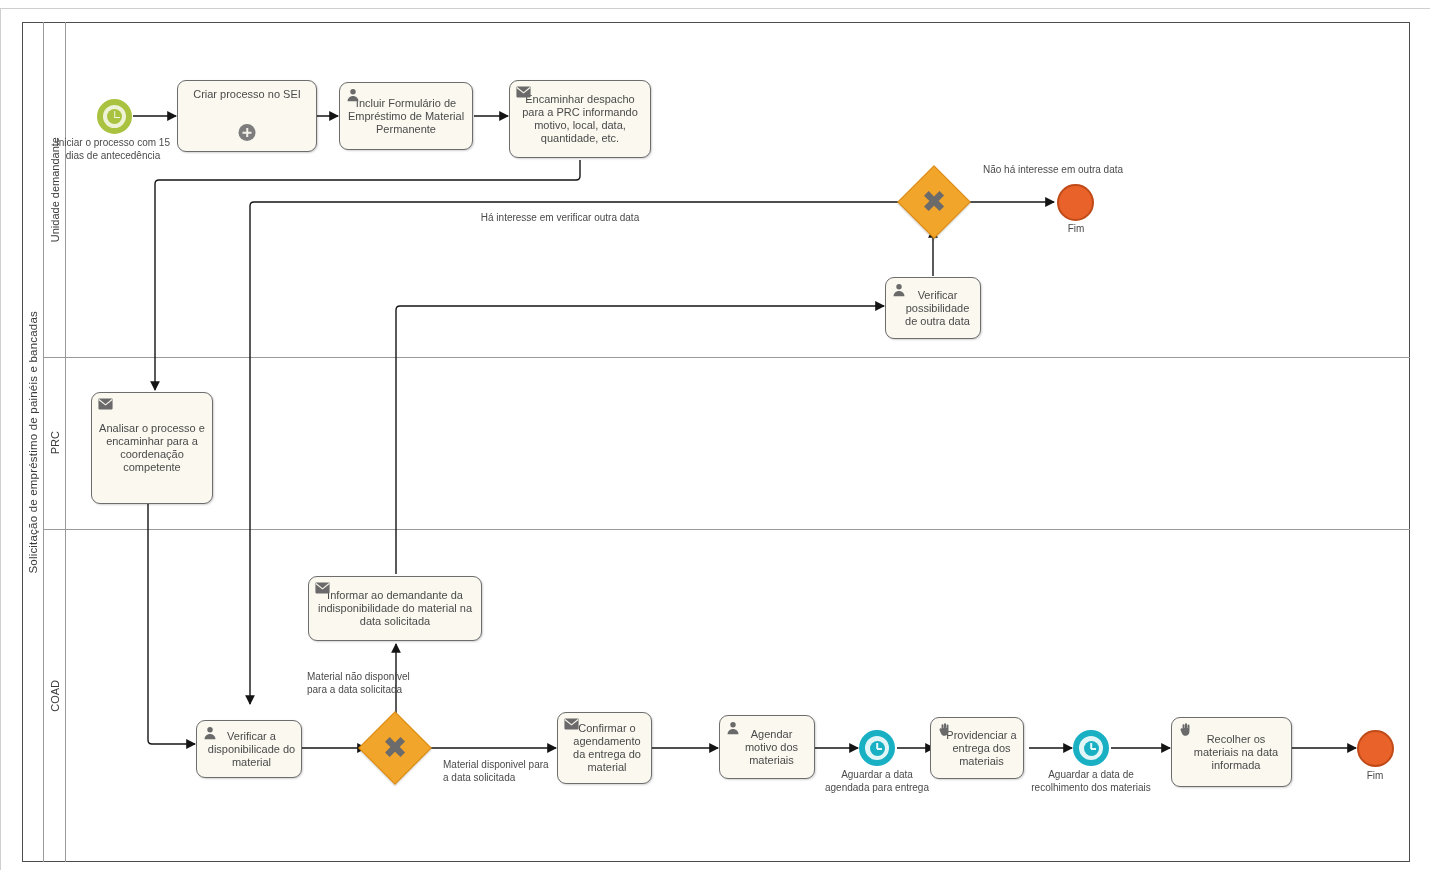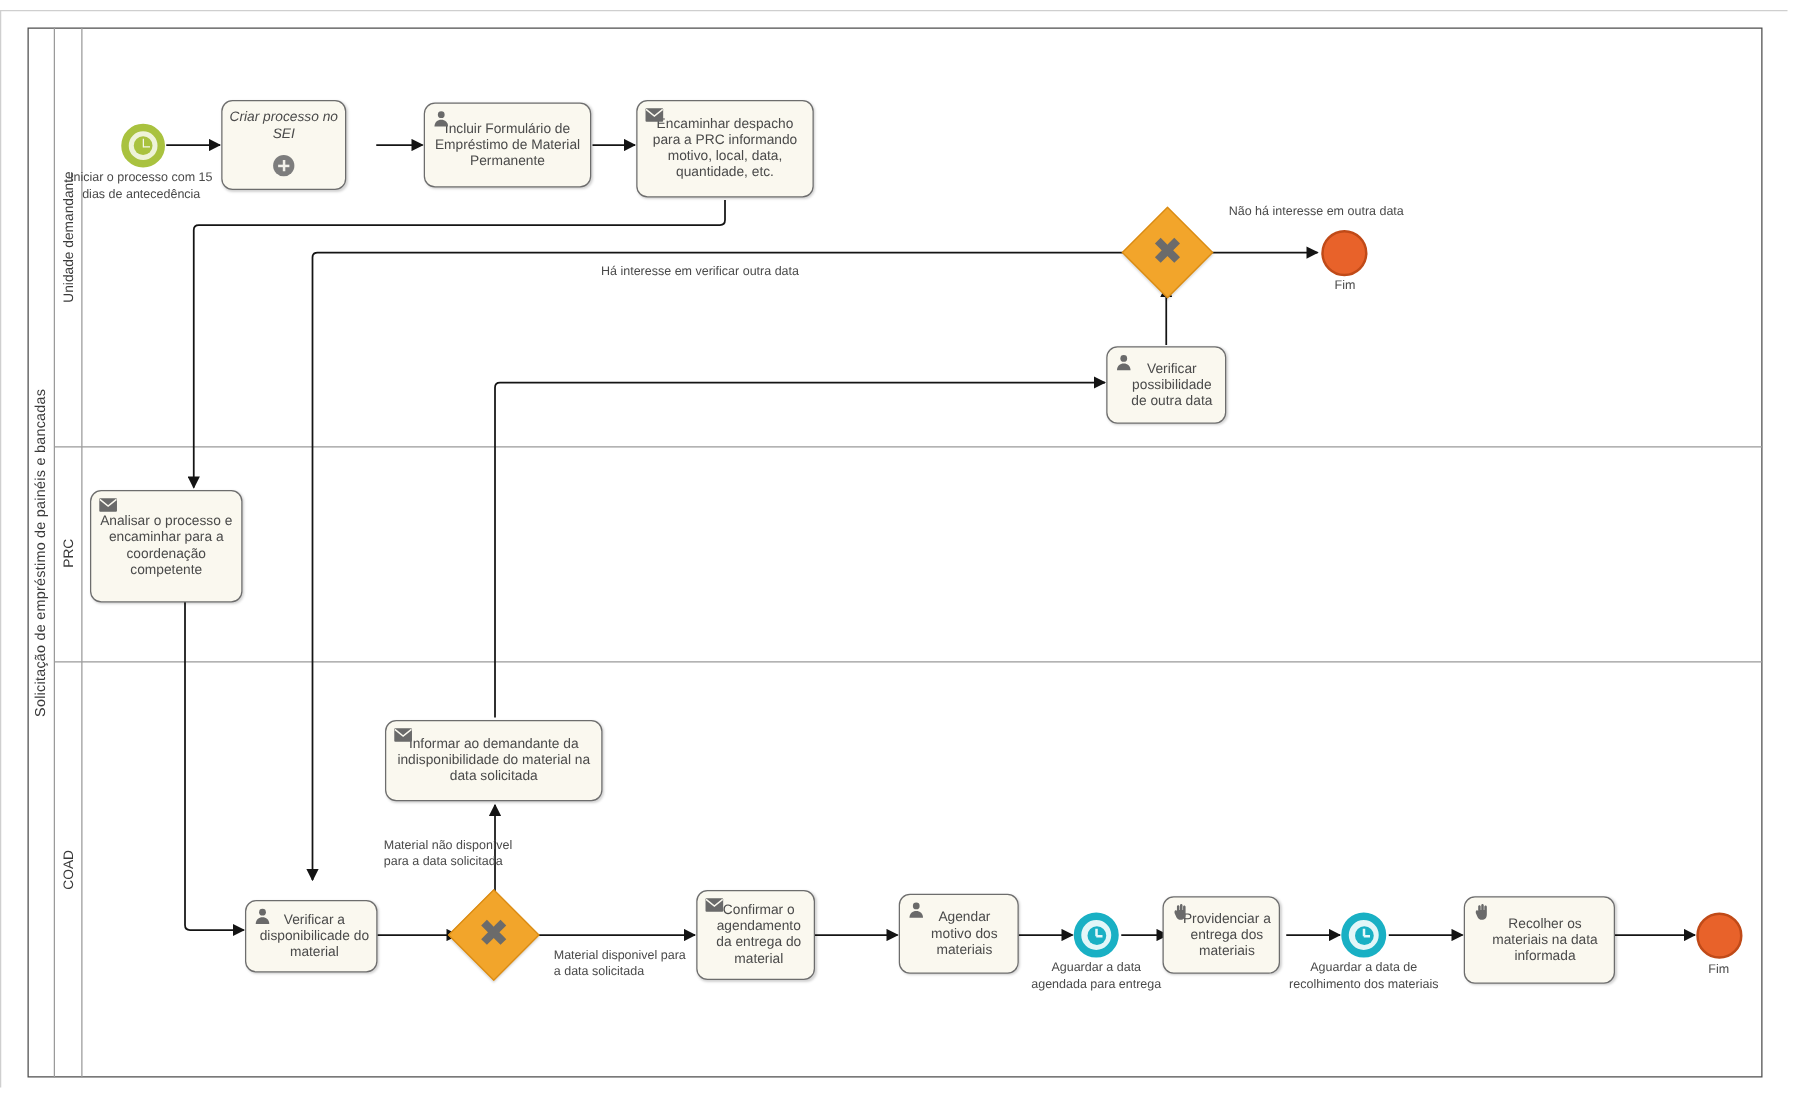--- a/index.html
+++ b/index.html
@@ -123,21 +123,21 @@
     </g>
   </svg>
 
   <div class="event ev-start" style="left:97px;top:99px;width:35px;height:35px;">
     <div class="ev-inner">
         <div class="clockdot"></div>
       </div>
   </div>
   <div class="cap" style="left:47px;top:136px;width:132px;">Iniciar o processo com 15 dias de antecedência</div>
 
-  <div class="task subproc" style="left:177px;top:80px;width:100px;height:72px;font-style:italic;">
+  <div class="task subproc" style="left:177px;top:80px;width:140px;height:72px;">
     <div class="tlabel">Criar processo no SEI</div>
     <div class="subproc-mark"></div>
   </div>
 
   <div class="task" style="left:339px;top:82px;width:134px;height:68px;">
     <div class="ticon">
       <svg viewBox="0 0 16 16" width="14" height="14">
           <circle cx="8" cy="4.3" r="3.1" fill="#6a6a6a"></circle>
           <path d="M1.8 15c0-3.6 2.8-6 6.2-6s6.2 2.4 6.2 6z" fill="#6a6a6a"></path>
         </svg>
@@ -170,21 +170,21 @@
   <div class="task" style="left:885px;top:277px;width:96px;height:62px;">
     <div class="ticon">
       <svg viewBox="0 0 16 16" width="14" height="14">
           <circle cx="8" cy="4.3" r="3.1" fill="#6a6a6a"></circle>
           <path d="M1.8 15c0-3.6 2.8-6 6.2-6s6.2 2.4 6.2 6z" fill="#6a6a6a"></path>
         </svg>
     </div>
     <div class="tlabel" style="padding-left:14px;">Verificar possibilidade de outra data</div>
   </div>
 
-  <div class="task" style="left:72px;top:392px;width:122px;height:90px;">
+  <div class="task" style="left:91px;top:392px;width:122px;height:112px;">
     <div class="ticon">
       <svg viewBox="0 0 18 14" width="15" height="12">
           <rect x="0.5" y="0.5" width="17" height="13" rx="1" fill="#6a6a6a"></rect>
           <path d="M1 1.6 L9 8 L17 1.6" fill="none" stroke="#faf8ef" stroke-width="1.4"></path>
         </svg>
     </div>
     <div class="tlabel">Analisar o processo e encaminhar para a coordenação competente</div>
   </div>
 
   <div class="task" style="left:308px;top:576px;width:174px;height:65px;">

